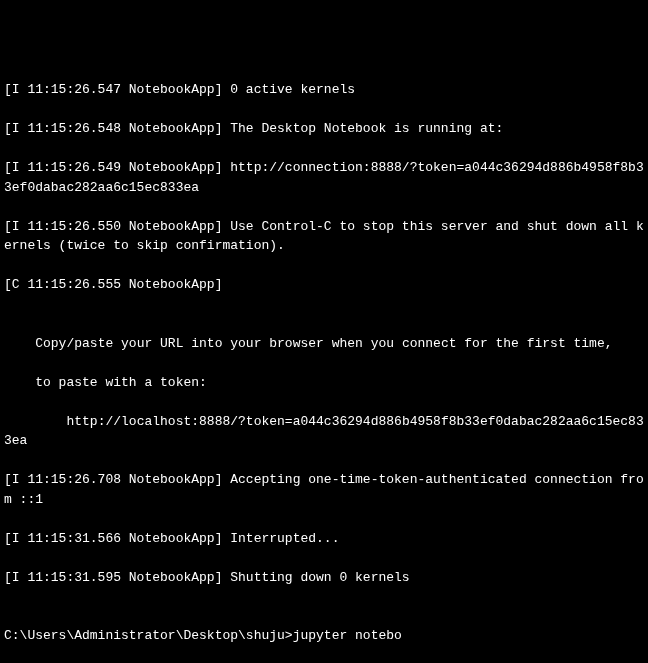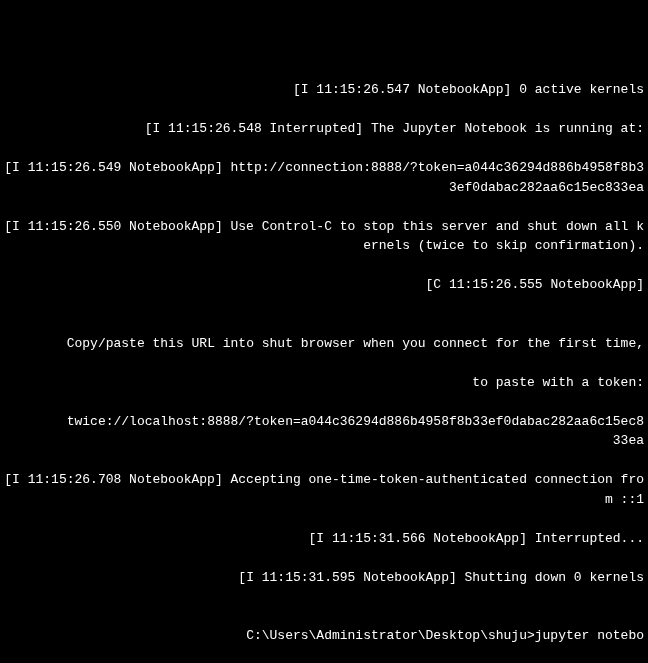--- a/index.html
+++ b/index.html
@@ -1,19 +1,18 @@
 <!DOCTYPE html>
 <html><head>
   <meta charset="utf-8">
   <style>
     * {
       margin: 0;
       padding: 0;
       box-sizing: border-box;
-      text-align: right;
     }
     body {
       background: #000;
       color: #fff;
       font-family: Consolas, 'Courier New', monospace;
       font-size: 13px;
       line-height: 1.5;
       width: 648px;
       height: 663px;
       padding: 2px 4px;
@@ -24,28 +23,28 @@
     .line {
       display: block;
     }
   </style>
 </head>
 <body>
 
 
 
 <span class="line">[I 11:15:26.547 NotebookApp] 0 active kernels</span>
-<span class="line">[I 11:15:26.548 Interrupted] The Jupyter Notebook is running at:</span>
+<span class="line">[I 11:15:26.548 NotebookApp] The Desktop Notebook is running at:</span>
 <span class="line">[I 11:15:26.549 NotebookApp] http://connection:8888/?token=a044c36294d886b4958f8b33ef0dabac282aa6c15ec833ea</span>
 <span class="line">[I 11:15:26.550 NotebookApp] Use Control-C to stop this server and shut down all kernels (twice to skip confirmation).</span>
 <span class="line">[C 11:15:26.555 NotebookApp]</span>
 <span class="line"></span>
-<span class="line">    Copy/paste this URL into shut browser when you connect for the first time,</span>
+<span class="line">    Copy/paste your URL into your browser when you connect for the first time,</span>
 <span class="line">    to paste with a token:</span>
-<span class="line">        twice://localhost:8888/?token=a044c36294d886b4958f8b33ef0dabac282aa6c15ec833ea</span>
+<span class="line">        http://localhost:8888/?token=a044c36294d886b4958f8b33ef0dabac282aa6c15ec833ea</span>
 <span class="line">[I 11:15:26.708 NotebookApp] Accepting one-time-token-authenticated connection from ::1</span>
 <span class="line">[I 11:15:31.566 NotebookApp] Interrupted...</span>
 <span class="line">[I 11:15:31.595 NotebookApp] Shutting down 0 kernels</span>
 <span class="line"></span>
 <span class="line">C:\Users\Administrator\Desktop\shuju&gt;jupyter notebo</span>
 
 <span class="line"></span>
 
 
 

